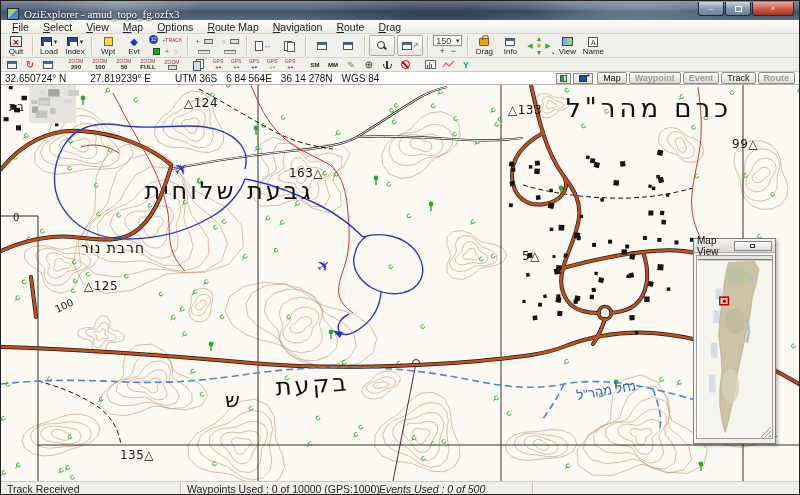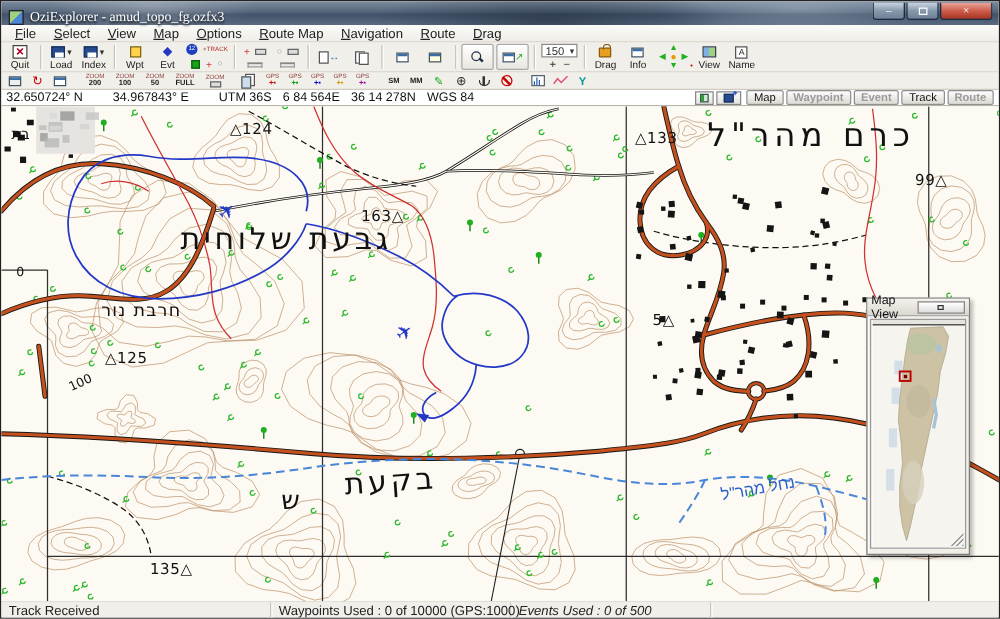--- a/index.html
+++ b/index.html
@@ -117,21 +117,21 @@
   .grip{position:absolute;right:0;bottom:0;width:13px;height:13px;background:
      linear-gradient(135deg,transparent 50%,#f4f2ee 50%);
   }
   .grip::before{content:"";position:absolute;right:1px;bottom:1px;width:11px;height:11px;
      background:repeating-linear-gradient(135deg,transparent 0 2px,#9a9a9a 2px 3px);
      clip-path:polygon(100% 0,100% 100%,0 100%);}
 
   
   .statusbar{height:15px;background:#f1efe9;border-top:1px solid #cfcbc2;display:flex;font-size:10.5px;color:#222;align-items:center;}
   .seg{height:100%;display:flex;align-items:center;padding:0 6px;border-right:1px solid #c9c5bb;box-shadow:1px 0 0 #fff;white-space:nowrap;}
-  .seg.s1{width:216px;}
+  .seg.s1{width:180px;}
   .seg.s2{width:192px;}
   .seg.s3{width:160px;font-style:italic;}
   .seg.s4{flex:1;border-right:none;}
 </style>
 </head>
 <body>
 
 <div id="app">
 
   <div class="titlebar">
@@ -384,21 +384,21 @@
           <polyline points="1,7 4,3 7,6 12,1" fill="none" stroke="#e0527a" stroke-width="1.2"></polyline>
         </svg>
     </div>
     <div class="mini">
         <span style="color:#0a9a9a;font-weight:bold;font-size:9px;">Y</span>
       </div>
   </div>
 
   <div class="coordbar">
     <span class="cfield">32.650724° N</span>
-    <span class="cfield">34.967843° E</span>
+    <span class="cfield">27.819239° E</span>
     <span class="cfield small">UTM 36S</span>
     <span class="cfield small">6 84 564E</span>
     <span class="cfield small">36 14 278N</span>
     <span class="cfield small">WGS 84</span>
     <span class="cright">
       <span class="cicon">
           <span class="g"></span>
         </span>
       <span class="cicon" style="width:20px;">
           <span class="d"></span>

